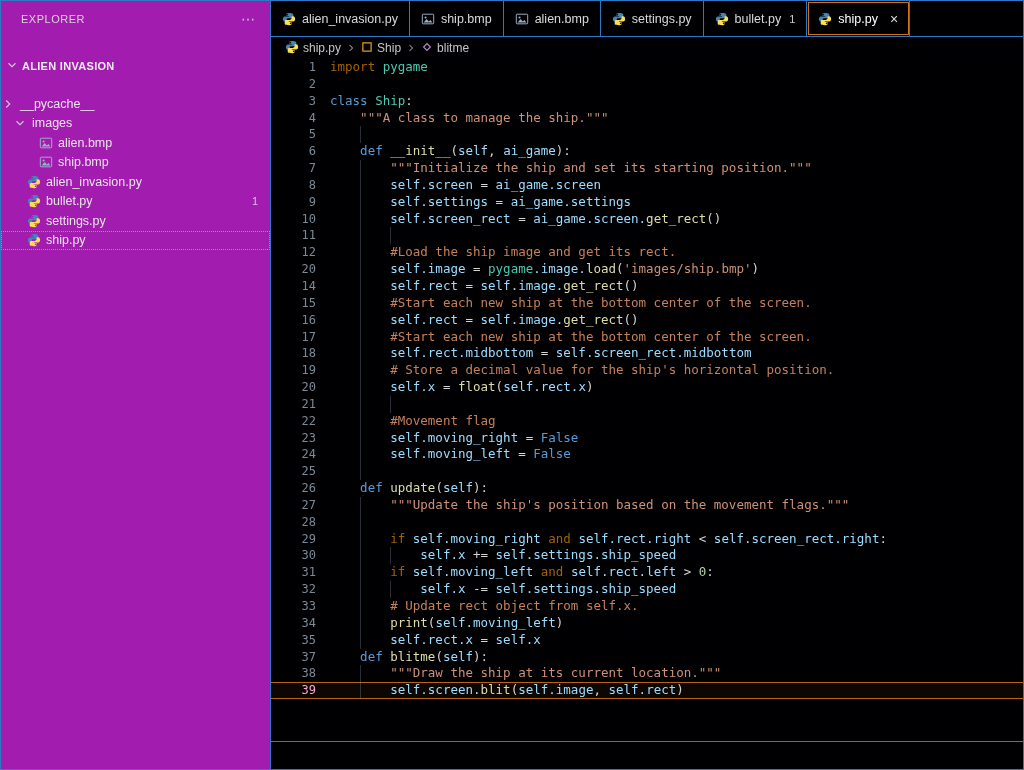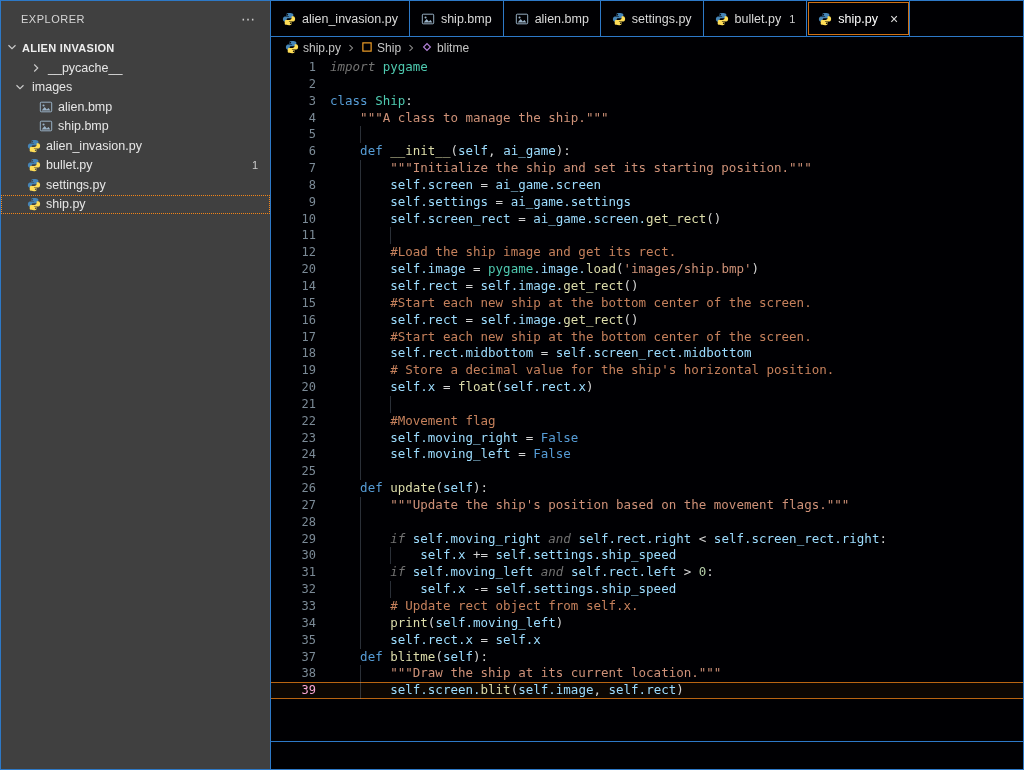--- a/index.html
+++ b/index.html
@@ -7,21 +7,21 @@
   body {
     background:#000003;
     color:#e0e0e0;
     font-family:"Liberation Sans", sans-serif;
     border:1px solid #2d79c7;
     position:relative;
   }
   .app { display:flex; width:100%; height:100%; }
 
   
-  .sidebar { width:270px; flex:0 0 270px; border-right:1px solid #2d79c7; display:flex; flex-direction:column; background:#404040; }
+  .sidebar { width:270px; flex:0 0 270px; border-right:1px solid #2d79c7; display:flex; flex-direction:column; background:#a21caf;gap:18px; }
   .sidebar-header { height:36px; display:flex; align-items:center; justify-content:space-between; padding:0 14px 0 20px; }
   .sidebar-title { font-size:11px; letter-spacing:.5px; color:#d6d6d6; }
   .sidebar-menu { font-size:14px; color:#cccccc; cursor:pointer; letter-spacing:1px; }
   .section-header { display:flex; align-items:center; height:21px; font-size:11px; font-weight:bold; color:#eeeeee; padding-left:4px; gap:3px; letter-spacing:.3px; cursor:pointer; }
   .tree { display:flex; flex-direction:column; }
   .tree-item { display:flex; align-items:center; height:19.5px; font-size:12.5px; color:#e6e6e6; gap:5px; cursor:pointer; position:relative; }
   .tree-item .icon { display:flex; align-items:center; }
   .tree-item.selected { outline:1px dotted #f38518; outline-offset:-1px; }
   .badge { margin-left:auto; margin-right:12px; font-size:11px; color:#cccccc; }
 
@@ -44,21 +44,21 @@
   .code-line { display:flex; height:16.85px; line-height:16.85px; }
   .ln { flex:0 0 45px; text-align:right; color:#7b8a97; font-size:12px; user-select:none; }
   .lt { flex:1; position:relative; white-space:pre; margin-left:14px; }
   .guide { position:absolute; top:0; bottom:0; width:1px; background:rgba(150,170,190,.28); }
   .code-line.hl { box-shadow:inset 0 1px 0 rgba(243,133,24,.75), inset 0 -1px 0 rgba(243,133,24,.75); background:rgba(243,133,24,.05); }
   .code-line.hl .ln { color:#f9a8d4; }
   .editor-footer { flex:1; background:#000003; }
 
   
   .tk-k { color:#569CD6; }
-  .tk-c { color:#737373;font-style:italic; }
+  .tk-c { color:#a16207; }
   .tk-t { color:#4EC9B0; }
   .tk-f { color:#DCDCAA; }
   .tk-v { color:#9CDCFE; }
   .tk-s { color:#CE9178; }
   .tk-m { color:#c5805c; }
   .tk-n { color:#B5CEA8; }
   .tk-w { color:#d4d4d4; }
 </style>
 </head>
 <body>
@@ -70,21 +70,21 @@
       <span class="sidebar-title">EXPLORER</span>
       <span class="sidebar-menu">⋯</span>
     </div>
     <div class="section-header">
       <span class="icon" id="section-chev"><svg width="14" height="14" viewBox="0 0 16 16">
             <path d="M4 6l4 4 4-4" fill="none" stroke="#cccccc" stroke-width="1.3"></path>
           </svg></span>
       <span>ALIEN INVASION</span>
     </div>
     <div class="tree">
-        <div class="tree-item" style="padding-left: 28px;">
+        <div class="tree-item" style="padding-left: 0;">
           <span class="icon">
             <svg width="14" height="14" viewBox="0 0 16 16">
               <path d="M6 4l4 4-4 4" fill="none" stroke="#cccccc" stroke-width="1.3"></path>
             </svg>
           </span>
           <span>__pycache__</span>
         </div>
         <div class="tree-item" style="padding-left: 12px;">
           <span class="icon">
             <svg width="14" height="14" viewBox="0 0 16 16">

